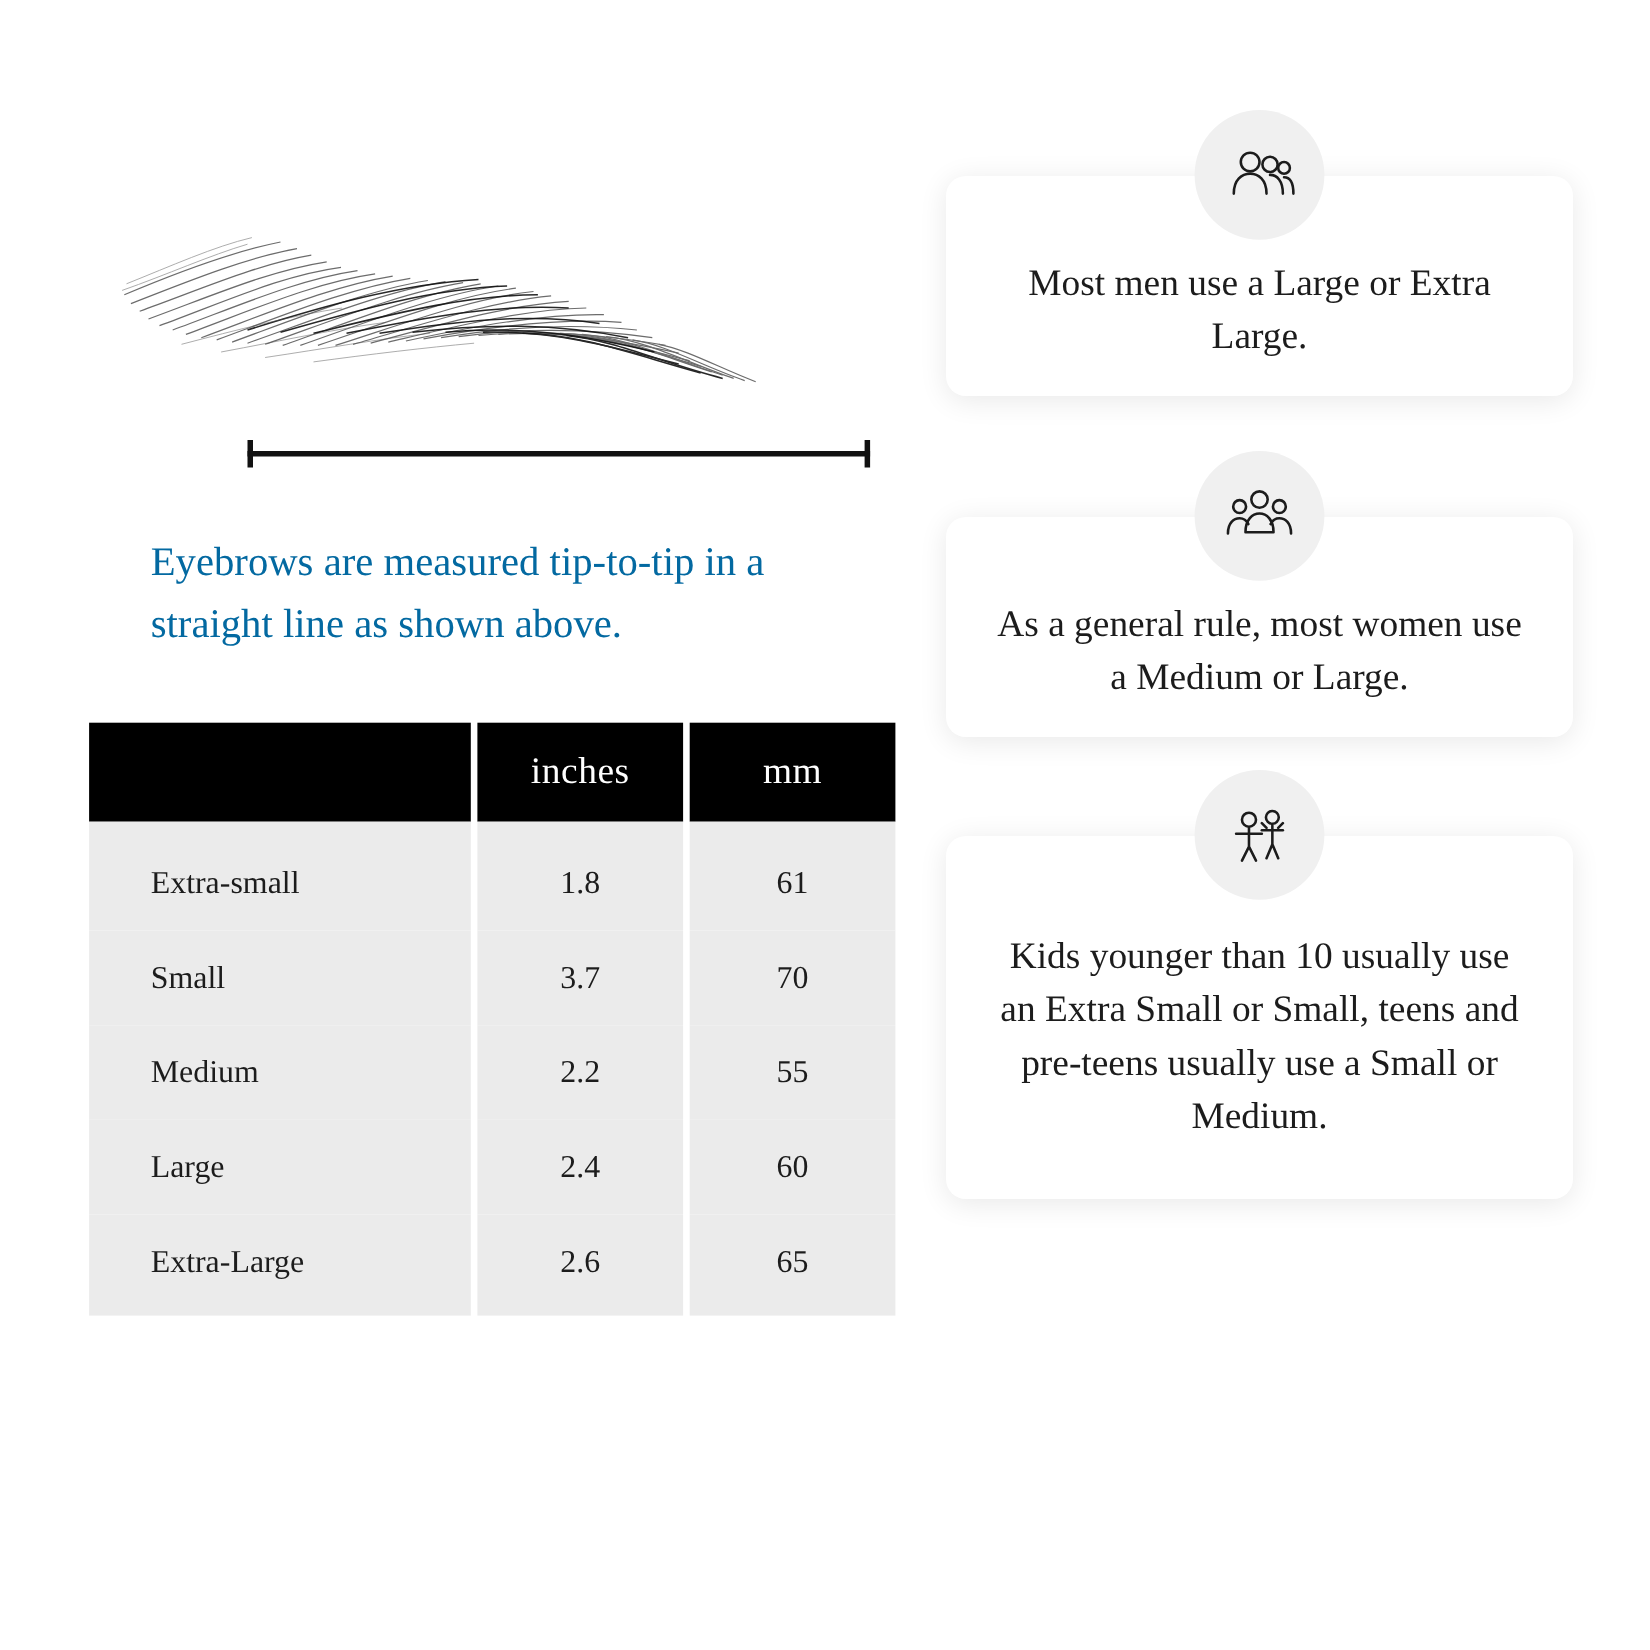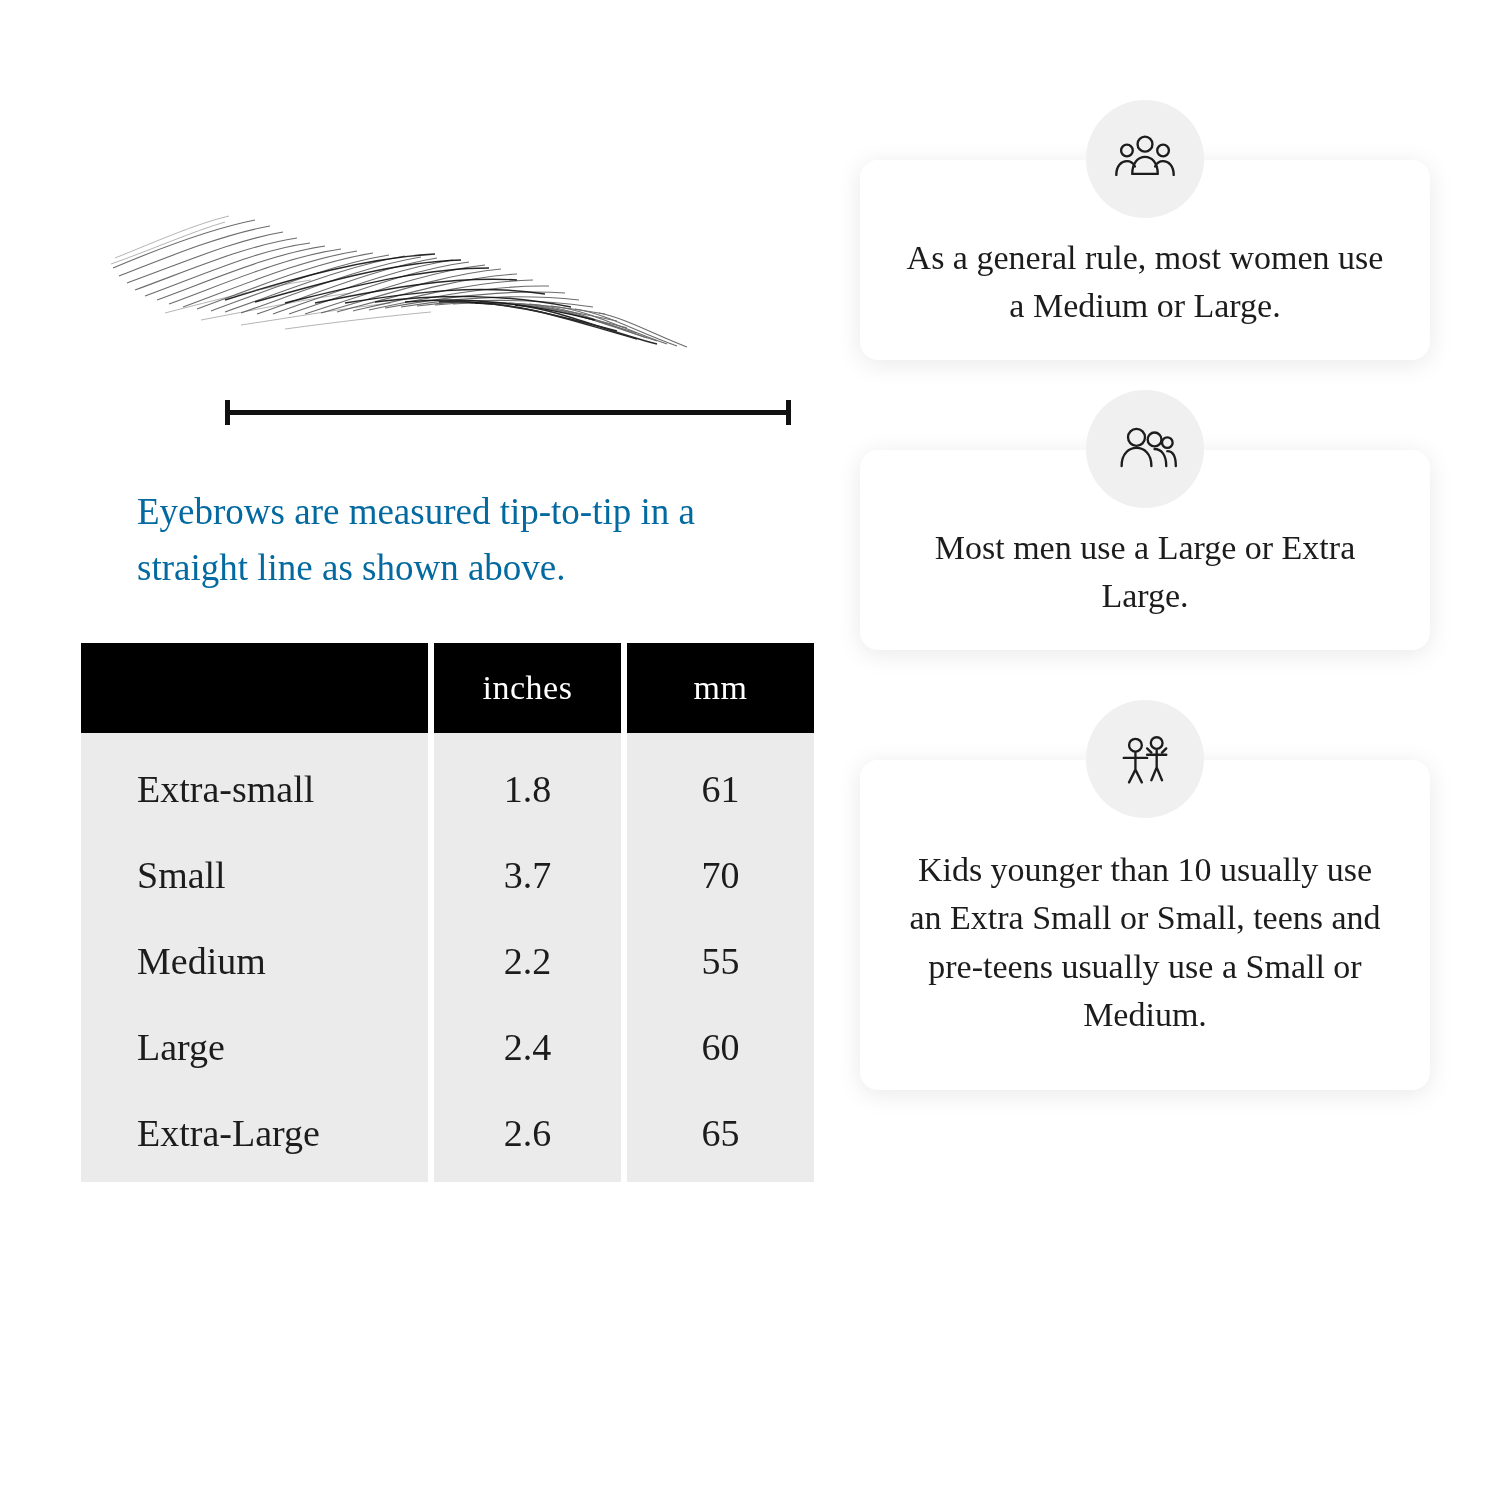--- a/index.html
+++ b/index.html
@@ -70,42 +70,42 @@
     margin-left: 62px;
     width: 620px;
     font-size: 37px;
     line-height: 1.5;
     color: #0369a1;
     text-align: left;
   }
 
   
   .size-table {
-    margin-top: 48px;
+    margin-top: 62px;
     margin-left: 0px;
     width: 720px;
     border-collapse: separate;
     border-spacing: 6px 0;
     table-layout: fixed;
   }
   .size-table th {
     background: #000000;
     color: #ffffff;
     font-weight: normal;
     font-size: 34px;
     height: 88px;
     vertical-align: middle;
     text-align: center;
     letter-spacing: 0.5px;
   }
   .size-table th.name-col { width: 345px; }
   .size-table th.unit-col { width: 185px; }
   .size-table td {
     background: #ebebeb;
-    font-size: 38px;
+    font-size: 29px;
     height: 84px;
     vertical-align: middle;
     color: #1c1c1c;
   }
   .size-table td.name-cell {
     text-align: left;
     padding-left: 56px;
   }
   .size-table td.value-cell {
     text-align: center;
@@ -264,46 +264,46 @@
           <td class="name-cell">Extra-Large</td>
           <td class="value-cell">2.6</td>
           <td class="value-cell">65</td>
         </tr>
       </tbody>
     </table>
   </div>
 
   <div class="right-col">
 
+    <div class="note-card card-2">
+      <div class="icon-badge">
+        <svg viewBox="0 0 64 64" fill="none" stroke="#1c1c1c" stroke-width="2.2" stroke-linecap="round" stroke-linejoin="round">
+          <circle cx="24" cy="21" r="8"></circle>
+          <path d="M10 48 C10 36, 17 31, 24 31 C31 31, 38 36, 38 48"></path>
+          <circle cx="41" cy="23" r="6.5"></circle>
+          <path d="M41 32 C47 32, 52 37, 52 48"></path>
+          <circle cx="53" cy="26" r="5"></circle>
+          <path d="M53 34 C58 34, 61 39, 61 48"></path>
+        </svg>
+      </div>
+      <div class="note-text">Most men use a Large or Extra Large.</div>
+    </div>
+
     <div class="note-card card-1">
       <div class="icon-badge">
         <svg viewBox="0 0 64 64" fill="none" stroke="#1c1c1c" stroke-width="2.2" stroke-linecap="round" stroke-linejoin="round">
           <circle cx="32" cy="18" r="7"></circle>
           <path d="M20 46 C20 35, 26 30, 32 30 C38 30, 44 35, 44 46 Z"></path>
           <circle cx="15" cy="24" r="5.5"></circle>
           <path d="M5 47 C5 38, 10 34, 15 34 C18 34, 21 36, 22.5 39"></path>
           <circle cx="49" cy="24" r="5.5"></circle>
           <path d="M59 47 C59 38, 54 34, 49 34 C46 34, 43 36, 41.5 39"></path>
         </svg>
       </div>
       <div class="note-text">As a general rule, most women use a Medium or Large.</div>
-    </div>
-
-    <div class="note-card card-2">
-      <div class="icon-badge">
-        <svg viewBox="0 0 64 64" fill="none" stroke="#1c1c1c" stroke-width="2.2" stroke-linecap="round" stroke-linejoin="round">
-          <circle cx="24" cy="21" r="8"></circle>
-          <path d="M10 48 C10 36, 17 31, 24 31 C31 31, 38 36, 38 48"></path>
-          <circle cx="41" cy="23" r="6.5"></circle>
-          <path d="M41 32 C47 32, 52 37, 52 48"></path>
-          <circle cx="53" cy="26" r="5"></circle>
-          <path d="M53 34 C58 34, 61 39, 61 48"></path>
-        </svg>
-      </div>
-      <div class="note-text">Most men use a Large or Extra Large.</div>
     </div>
 
     <div class="note-card card-3">
       <div class="icon-badge">
         <svg viewBox="0 0 64 64" fill="none" stroke="#1c1c1c" stroke-width="2.2" stroke-linecap="round" stroke-linejoin="round">
           <circle cx="23" cy="19" r="6"></circle>
           <path d="M23 26 L23 42 M23 42 L17 54 M23 42 L29 54"></path>
           <path d="M12 31 L34 31"></path>
           <circle cx="43" cy="17" r="5.5"></circle>
           <path d="M43 24 L43 40 M43 40 L38 52 M43 40 L48 52"></path>

